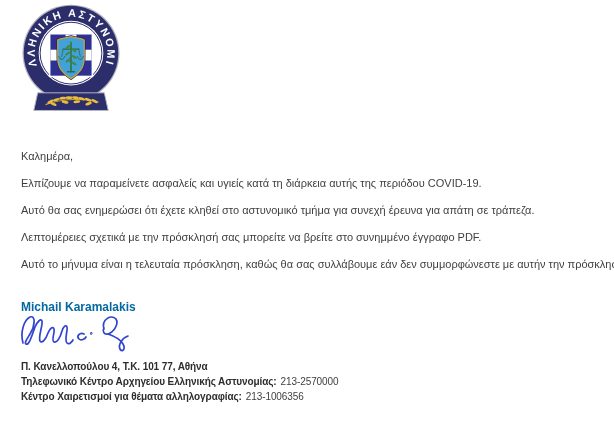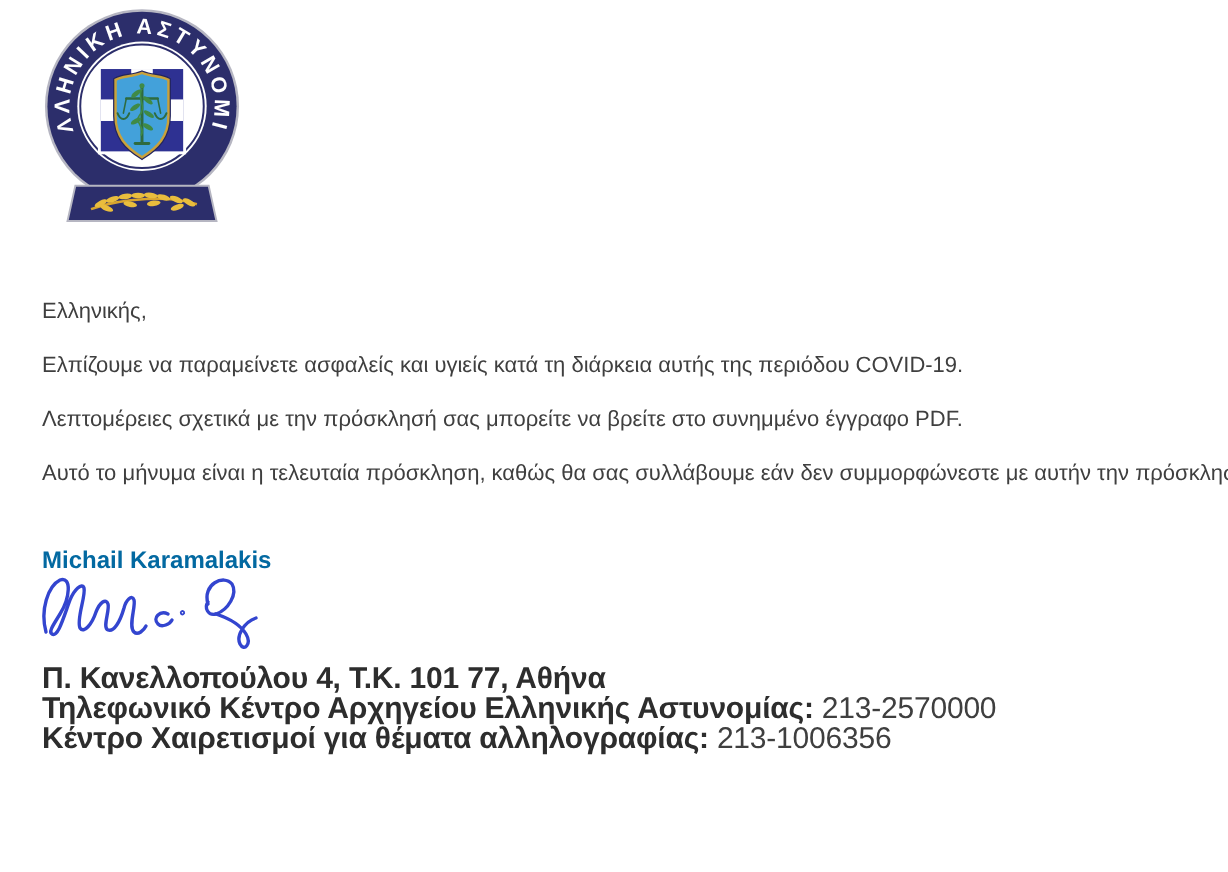--- a/index.html
+++ b/index.html
@@ -16,21 +16,21 @@
     margin:0 0 14px 0; white-space:nowrap;
   }
   .sender-name {
     margin-top:29px; font-size:12px; line-height:14px;
     font-weight:bold; color:#0369a1; white-space:nowrap;
   }
   .signature { margin:-2px 0 0 -3px; width:120px; height:41px; }
   .signature svg { width:100%; height:100%; display:block; }
   .footer { margin-top:6px; }
   .foot-line {
-    font-size:15px; line-height:15px; color:#2d2d2d;
+    font-size:10px; line-height:15px; color:#2d2d2d;
     font-weight:bold; letter-spacing:-0.1px; white-space:nowrap;
   }
   .foot-num { font-weight:normal; color:#3f3f3f; padding-left:4px; }
 </style>
 </head>
 <body>
 
 <div class="page">
 
   <div class="logo">
@@ -96,22 +96,23 @@
           <ellipse cx="64" cy="204" rx="7" ry="2.8" transform="rotate(22 64 204)"></ellipse>
           <ellipse cx="88" cy="200" rx="7" ry="2.8" transform="rotate(10 88 200)"></ellipse>
           <ellipse cx="112" cy="199" rx="7" ry="2.8" transform="rotate(-8 112 199)"></ellipse>
           <ellipse cx="136" cy="203" rx="7" ry="2.8" transform="rotate(-20 136 203)"></ellipse>
         </g>
       </g>
     </svg>
   </div>
 
   <div class="content">
-    <p class="line">Ελληνικής,</p>
+    <p class="line">Καλημέρα,</p>
     <p class="line">Ελπίζουμε να παραμείνετε ασφαλείς και υγιείς κατά τη διάρκεια αυτής της περιόδου COVID-19.</p>
+    <p class="line">Αυτό θα σας ενημερώσει ότι έχετε κληθεί στο αστυνομικό τμήμα για συνεχή έρευνα για απάτη σε τράπεζα.</p>
     <p class="line">Λεπτομέρειες σχετικά με την πρόσκλησή σας μπορείτε να βρείτε στο συνημμένο έγγραφο PDF.</p>
     <p class="line">Αυτό το μήνυμα είναι η τελευταία πρόσκληση, καθώς θα σας συλλάβουμε εάν δεν συμμορφώνεστε με αυτήν την πρόσκληση.</p>
 
     <div class="sender-name">Michail Karamalakis</div>
 
     <div class="signature">
       <svg viewBox="0 0 120 41" xmlns="http://www.w3.org/2000/svg">
         <g fill="none" stroke="#3345cf" stroke-width="1.7" stroke-linecap="round" stroke-linejoin="round">
           <path d="M5,31 C2,20 6,8 12,5 C18,3 17,14 12,22 C9,27 6,31 8,32
                    C11,34 14,23 17,15 C19,10 23,6 24,9 C25,13 20,25 22,29

